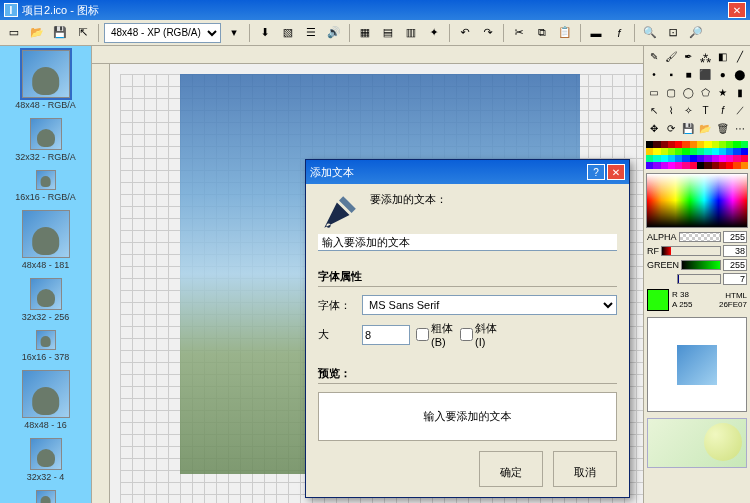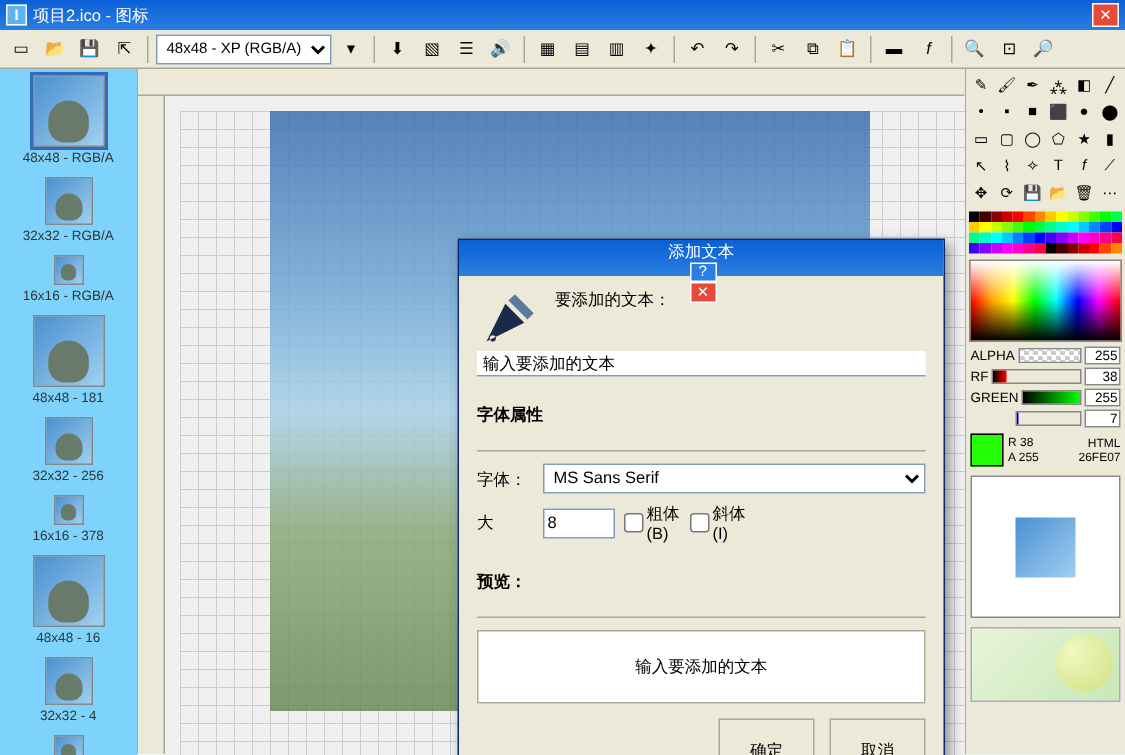--- a/index.html
+++ b/index.html
@@ -44,32 +44,32 @@
 .channel .bar { flex: 1; height: 10px; border: 1px solid #888; position: relative; }
 .channel .bar .fill { height: 100%; }
 .channel .val { width: 24px; text-align: right; border: 1px solid #888; background: #fff; font-size: 9px; padding: 0 1px; }
 .swatch-row { display: flex; align-items: center; gap: 3px; padding: 3px; font-size: 9px; }
 .swatch { width: 22px; height: 22px; border: 1px solid #000; }
 .preview-canvas { height: 95px; margin: 3px; border: 1px solid #888; background: #fff; display: flex; align-items: center; justify-content: center; }
 .preview-canvas .mini { width: 40px; height: 40px; background: linear-gradient(135deg,#4a90d0,#a0d0f0); }
 
 
 .dialog { position: absolute; top: 113px; left: 213px; width: 325px; background: #ece9d8; border: 1px solid #0a246a; box-shadow: 3px 3px 8px rgba(0,0,0,0.4); z-index: 100; }
-.dialog .dtitle { height: 24px; background: linear-gradient(#0a5fd8,#2a7fe0); color: #fff; display: flex; align-items: center; padding: 0 4px; font-size: 11px; flex-direction: column; }
+.dialog .dtitle { height: 24px; background: linear-gradient(#0a5fd8,#2a7fe0); color: #fff; display: flex; align-items: center; padding: 0 4px; font-size: 11px; }
 .dialog .dtitle .t { flex: 1; }
 .dialog .dtitle .dbtn { width: 18px; height: 16px; border: 1px solid #fff; margin-left: 2px; display: flex; align-items: center; justify-content: center; font-size: 10px; cursor: pointer; }
 .dialog .dtitle .help { background: #2a7fe0; }
 .dialog .dtitle .dclose { background: #e74a3a; }
 .dialog .body { padding: 8px 12px 10px; }
 .pen-icon { width: 42px; height: 42px; float: left; margin-right: 10px; }
 .pen-icon svg { width: 100%; height: 100%; }
 .field-label { font-size: 11px; color: #000; margin-bottom: 4px; }
 .text-input { width: 100%; border: none; border-bottom: 1px solid #7f9db9; background: #fff; padding: 2px 4px; font-size: 11px; outline: none; }
 .section { clear: both; margin-top: 18px; }
-.section-title { font-weight: bold; font-size: 11px; border-bottom: 1px solid #aca899; padding-bottom: 16px; margin-bottom: 8px; }
+.section-title { font-weight: bold; font-size: 11px; border-bottom: 1px solid #aca899; padding-bottom: 2px; margin-bottom: 8px; }
 .form-row { display: flex; align-items: center; margin-bottom: 6px; gap: 6px; }
 .form-row label { width: 38px; font-size: 11px; }
 .combo { flex: 1; height: 20px; border: 1px solid #7f9db9; background: #fff; font-size: 11px; padding: 0 2px; }
 .spin { width: 48px; height: 20px; border: 1px solid #7f9db9; background: #fff; font-size: 11px; padding: 0 2px; }
 .cb { display: flex; align-items: center; gap: 2px; font-size: 11px; }
 .cb input { margin: 0; }
 .preview-box { border: 1px solid #aca899; background: #fff; padding: 16px; text-align: center; font-size: 11px; min-height: 46px; display: flex; align-items: center; justify-content: center; }
 .btn-row { display: flex; justify-content: flex-end; gap: 10px; margin-top: 10px; }
 .btn { min-width: 64px; height: 36px; border: 1px solid #aca899; background: #ece9d8; font-size: 11px; cursor: pointer; padding: 13px 10px; }
 .bottom-deco { height: 50px; margin: 3px; border: 1px solid #aac; background: linear-gradient(135deg,#e8f4d8,#c8e8b8); position: relative; }

